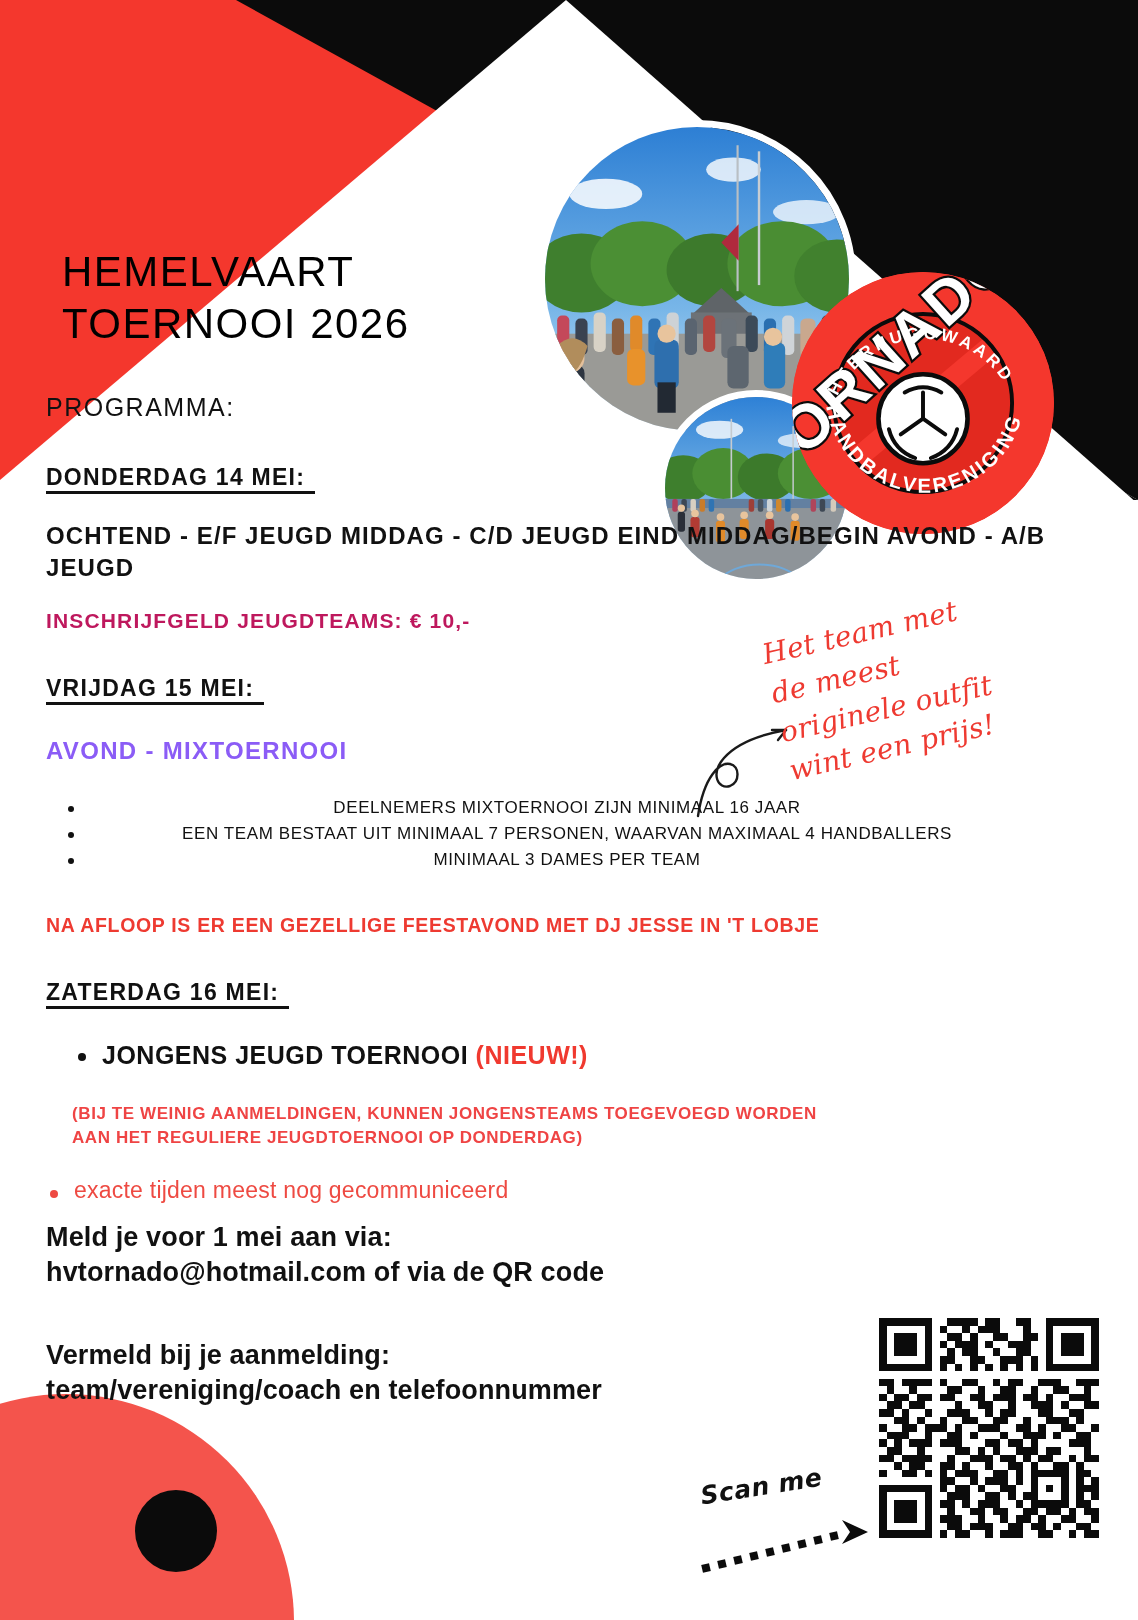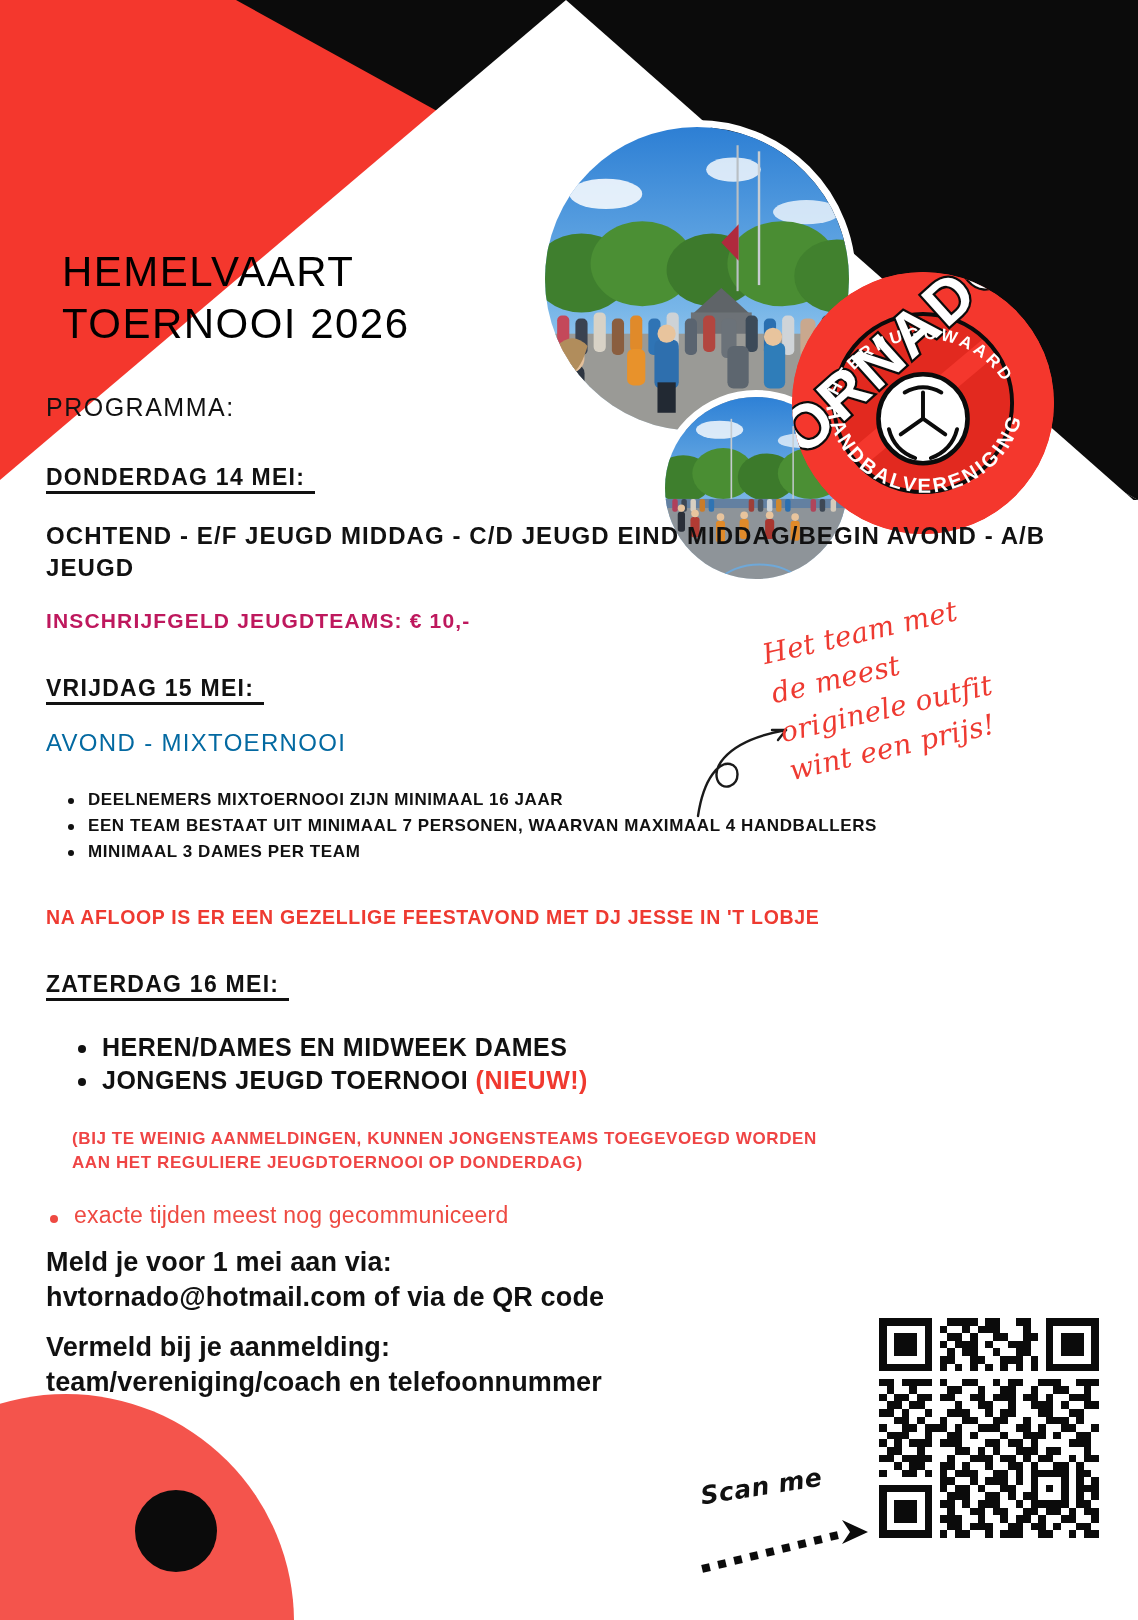--- a/index.html
+++ b/index.html
@@ -113,42 +113,43 @@
   .fee {
     margin-top: 26px;
     font-size: 21px;
     font-weight: bold;
     letter-spacing: 0.055em;
     color: #be185d;
     text-transform: uppercase;
   }
 
   .evening {
-    margin-top: 24px;
+    margin-top: 32px;
     font-size: 24px;
-    font-weight: normal;
+    font-weight: bold;
     letter-spacing: 0.055em;
-    color: #0369a1;
+    color: #8b5cf6;
     text-transform: uppercase;
   }
 
   ul.rules {
     margin-top: 30px;
     margin-left: 18px;
     list-style: none;
   }
   ul.rules li {
     position: relative;
     padding-left: 24px;
     font-size: 17px;
-    font-weight: bold;
+    font-weight: normal;
     letter-spacing: 0.035em;
     line-height: 1.55;
     color: #111111;
     text-transform: uppercase;
+    text-align: center;
   }
   ul.rules li::before {
     content: "";
     position: absolute;
     left: 4px; top: 11px;
     width: 6px; height: 6px;
     border-radius: 50%;
     background: #111111;
   }
 
@@ -220,21 +221,21 @@
     margin-top: 16px;
     font-size: 27px;
     font-weight: bold;
     line-height: 1.30;
     color: #111111;
     letter-spacing: 0.005em;
     white-space: pre-line;
   }
 
   .mention {
-    margin-top: 15px;
+    margin-top: 48px;
     font-size: 27px;
     font-weight: bold;
     line-height: 1.30;
     color: #111111;
     letter-spacing: 0.005em;
     white-space: pre-line;
   }
 
   
   .handnote {
@@ -498,21 +499,20 @@
         <li>DEELNEMERS MIXTOERNOOI ZIJN MINIMAAL 16 JAAR</li>
         <li>EEN TEAM BESTAAT UIT MINIMAAL 7 PERSONEN, WAARVAN MAXIMAAL 4 HANDBALLERS</li>
         <li>MINIMAAL 3 DAMES PER TEAM</li>
       </ul>
       <div class="party">NA AFLOOP IS ER EEN GEZELLIGE FEESTAVOND MET DJ JESSE IN 'T LOBJE</div>
     </div>
 
     <div class="day-block">
       <div class="day-head">ZATERDAG 16 MEI:</div>
       <ul class="sat">
-        <li><span>HEREN/DAMES EN MIDWEEK DAMES</span><span class="nieuw"></span></li>
         <li><span>JONGENS JEUGD TOERNOOI </span><span class="nieuw">(NIEUW!)</span></li>
       </ul>
       <div class="note">(BIJ TE WEINIG AANMELDINGEN, KUNNEN JONGENSTEAMS TOEGEVOEGD WORDEN
 AAN HET REGULIERE JEUGDTOERNOOI OP DONDERDAG)</div>
     </div>
 
     <div class="times">exacte tijden meest nog gecommuniceerd</div>
 
     <div class="signup">Meld je voor 1 mei aan via:
 hvtornado@hotmail.com of via de QR code</div>

